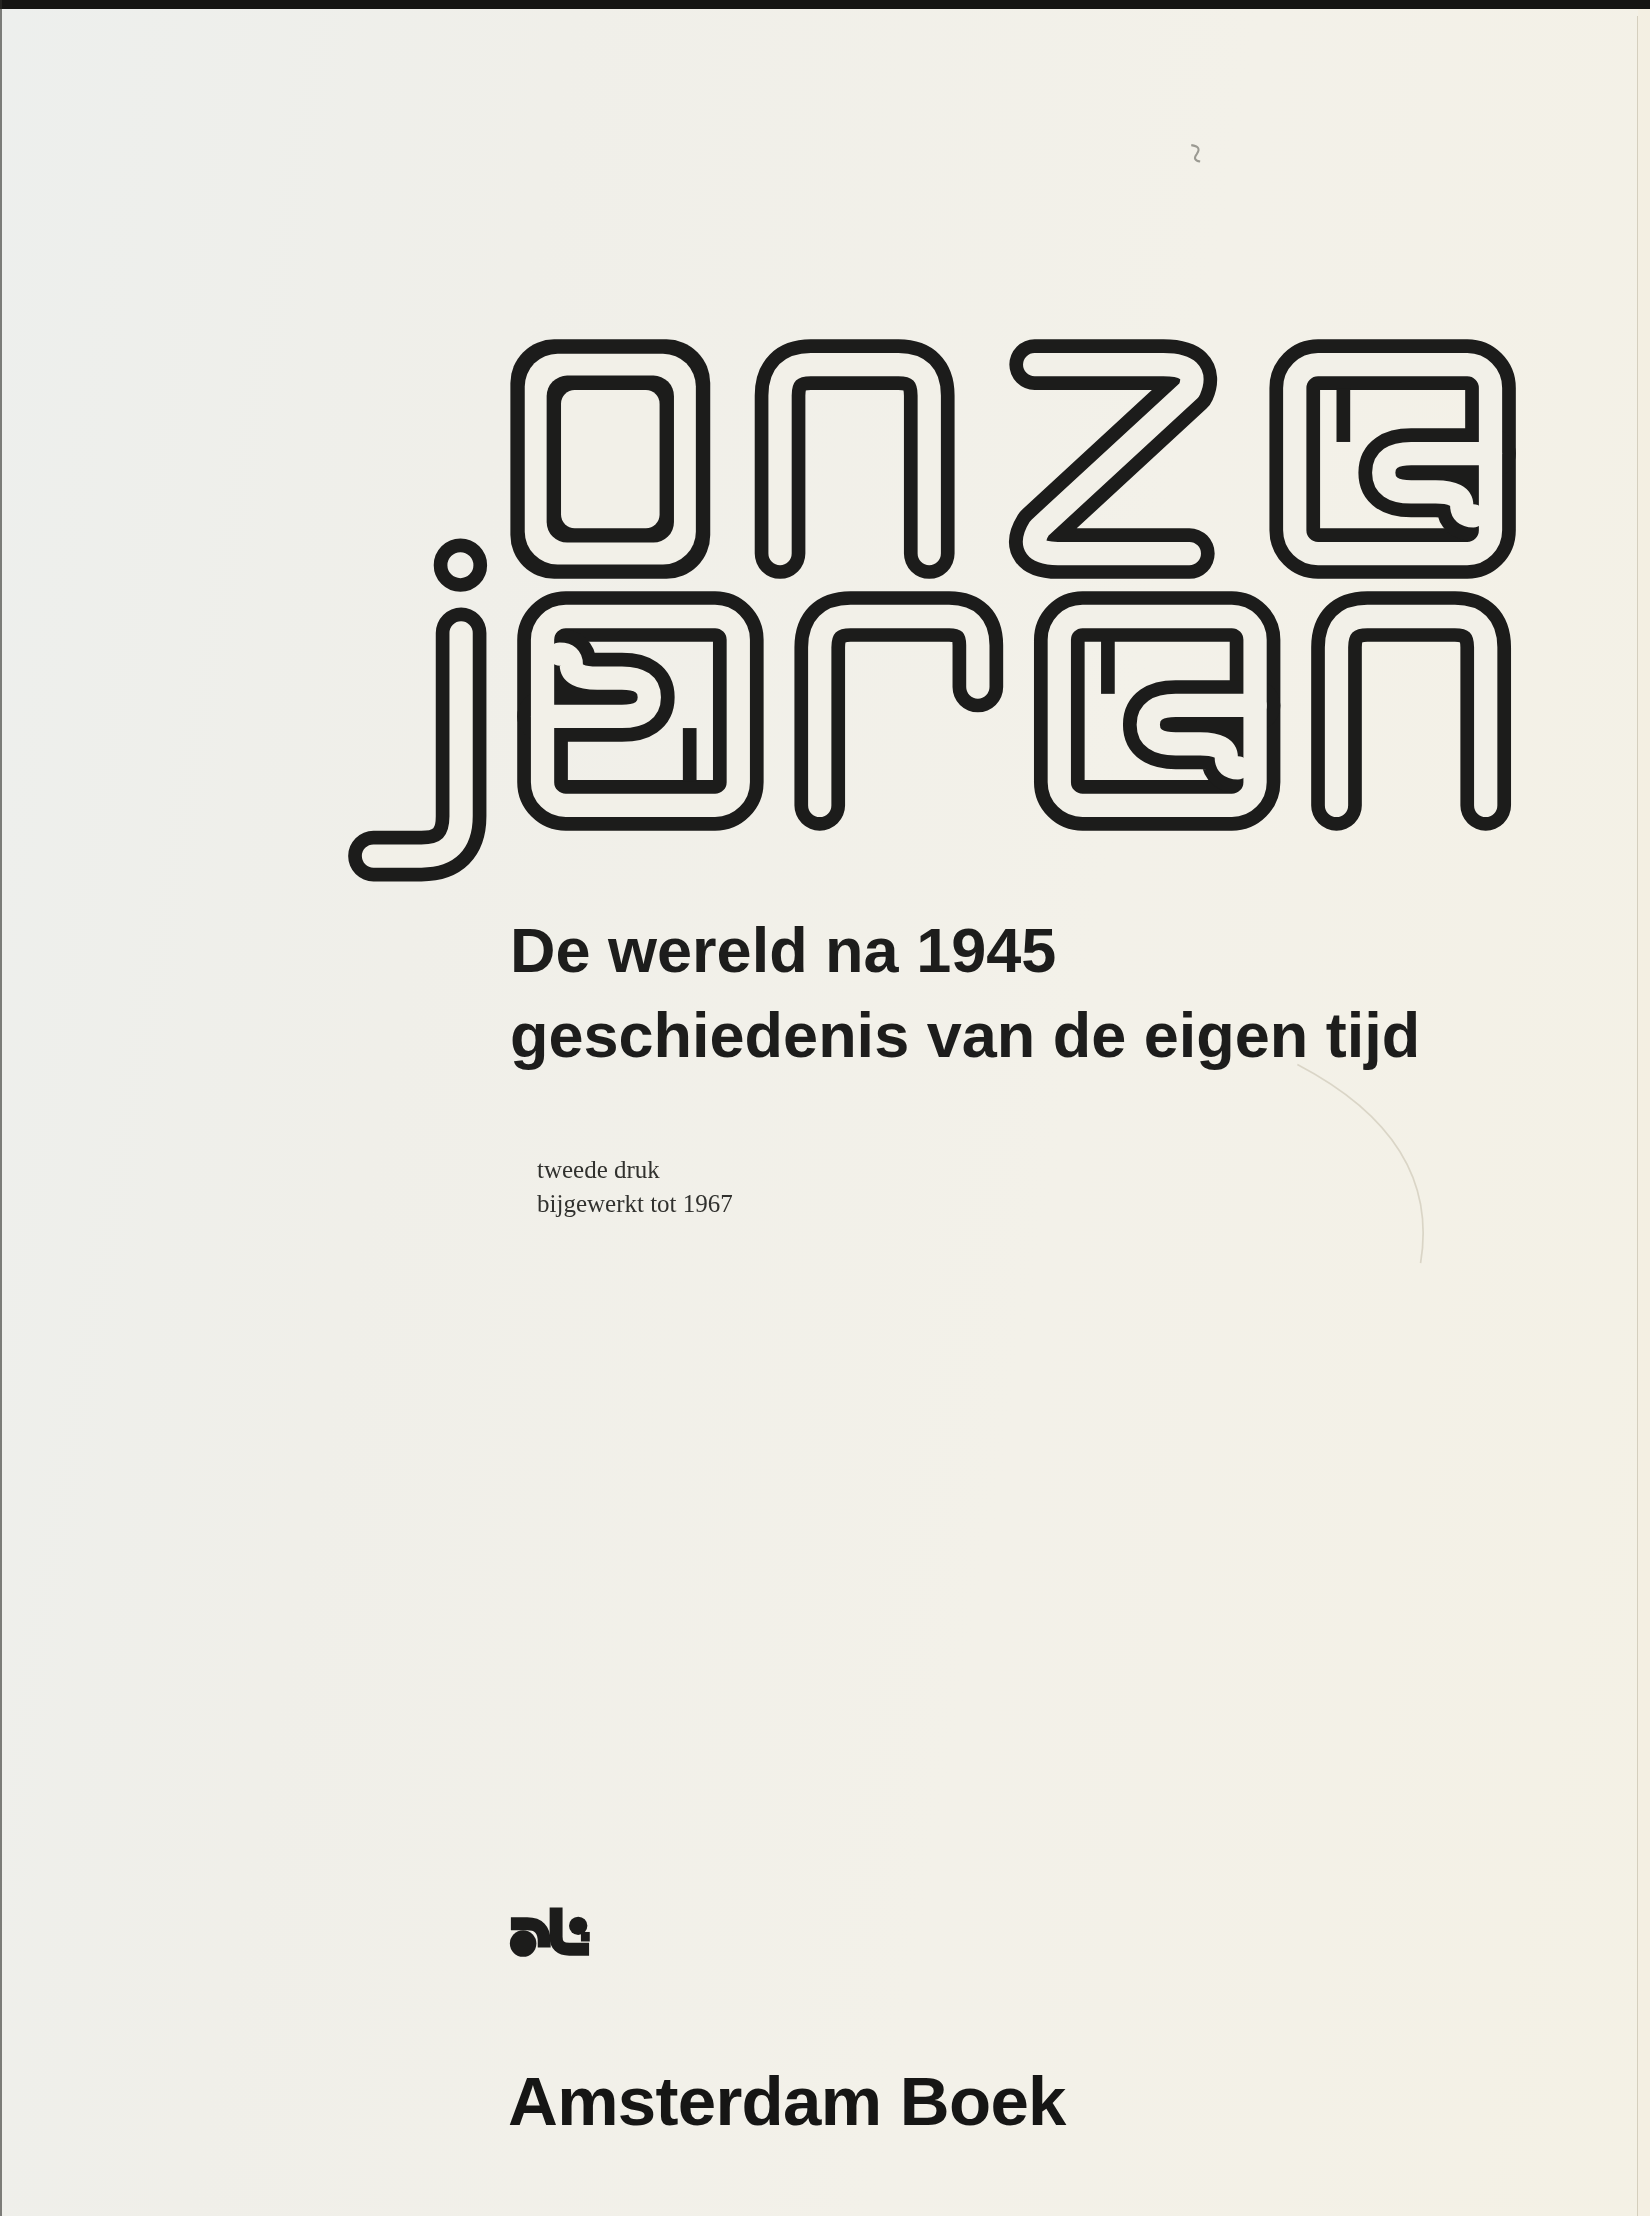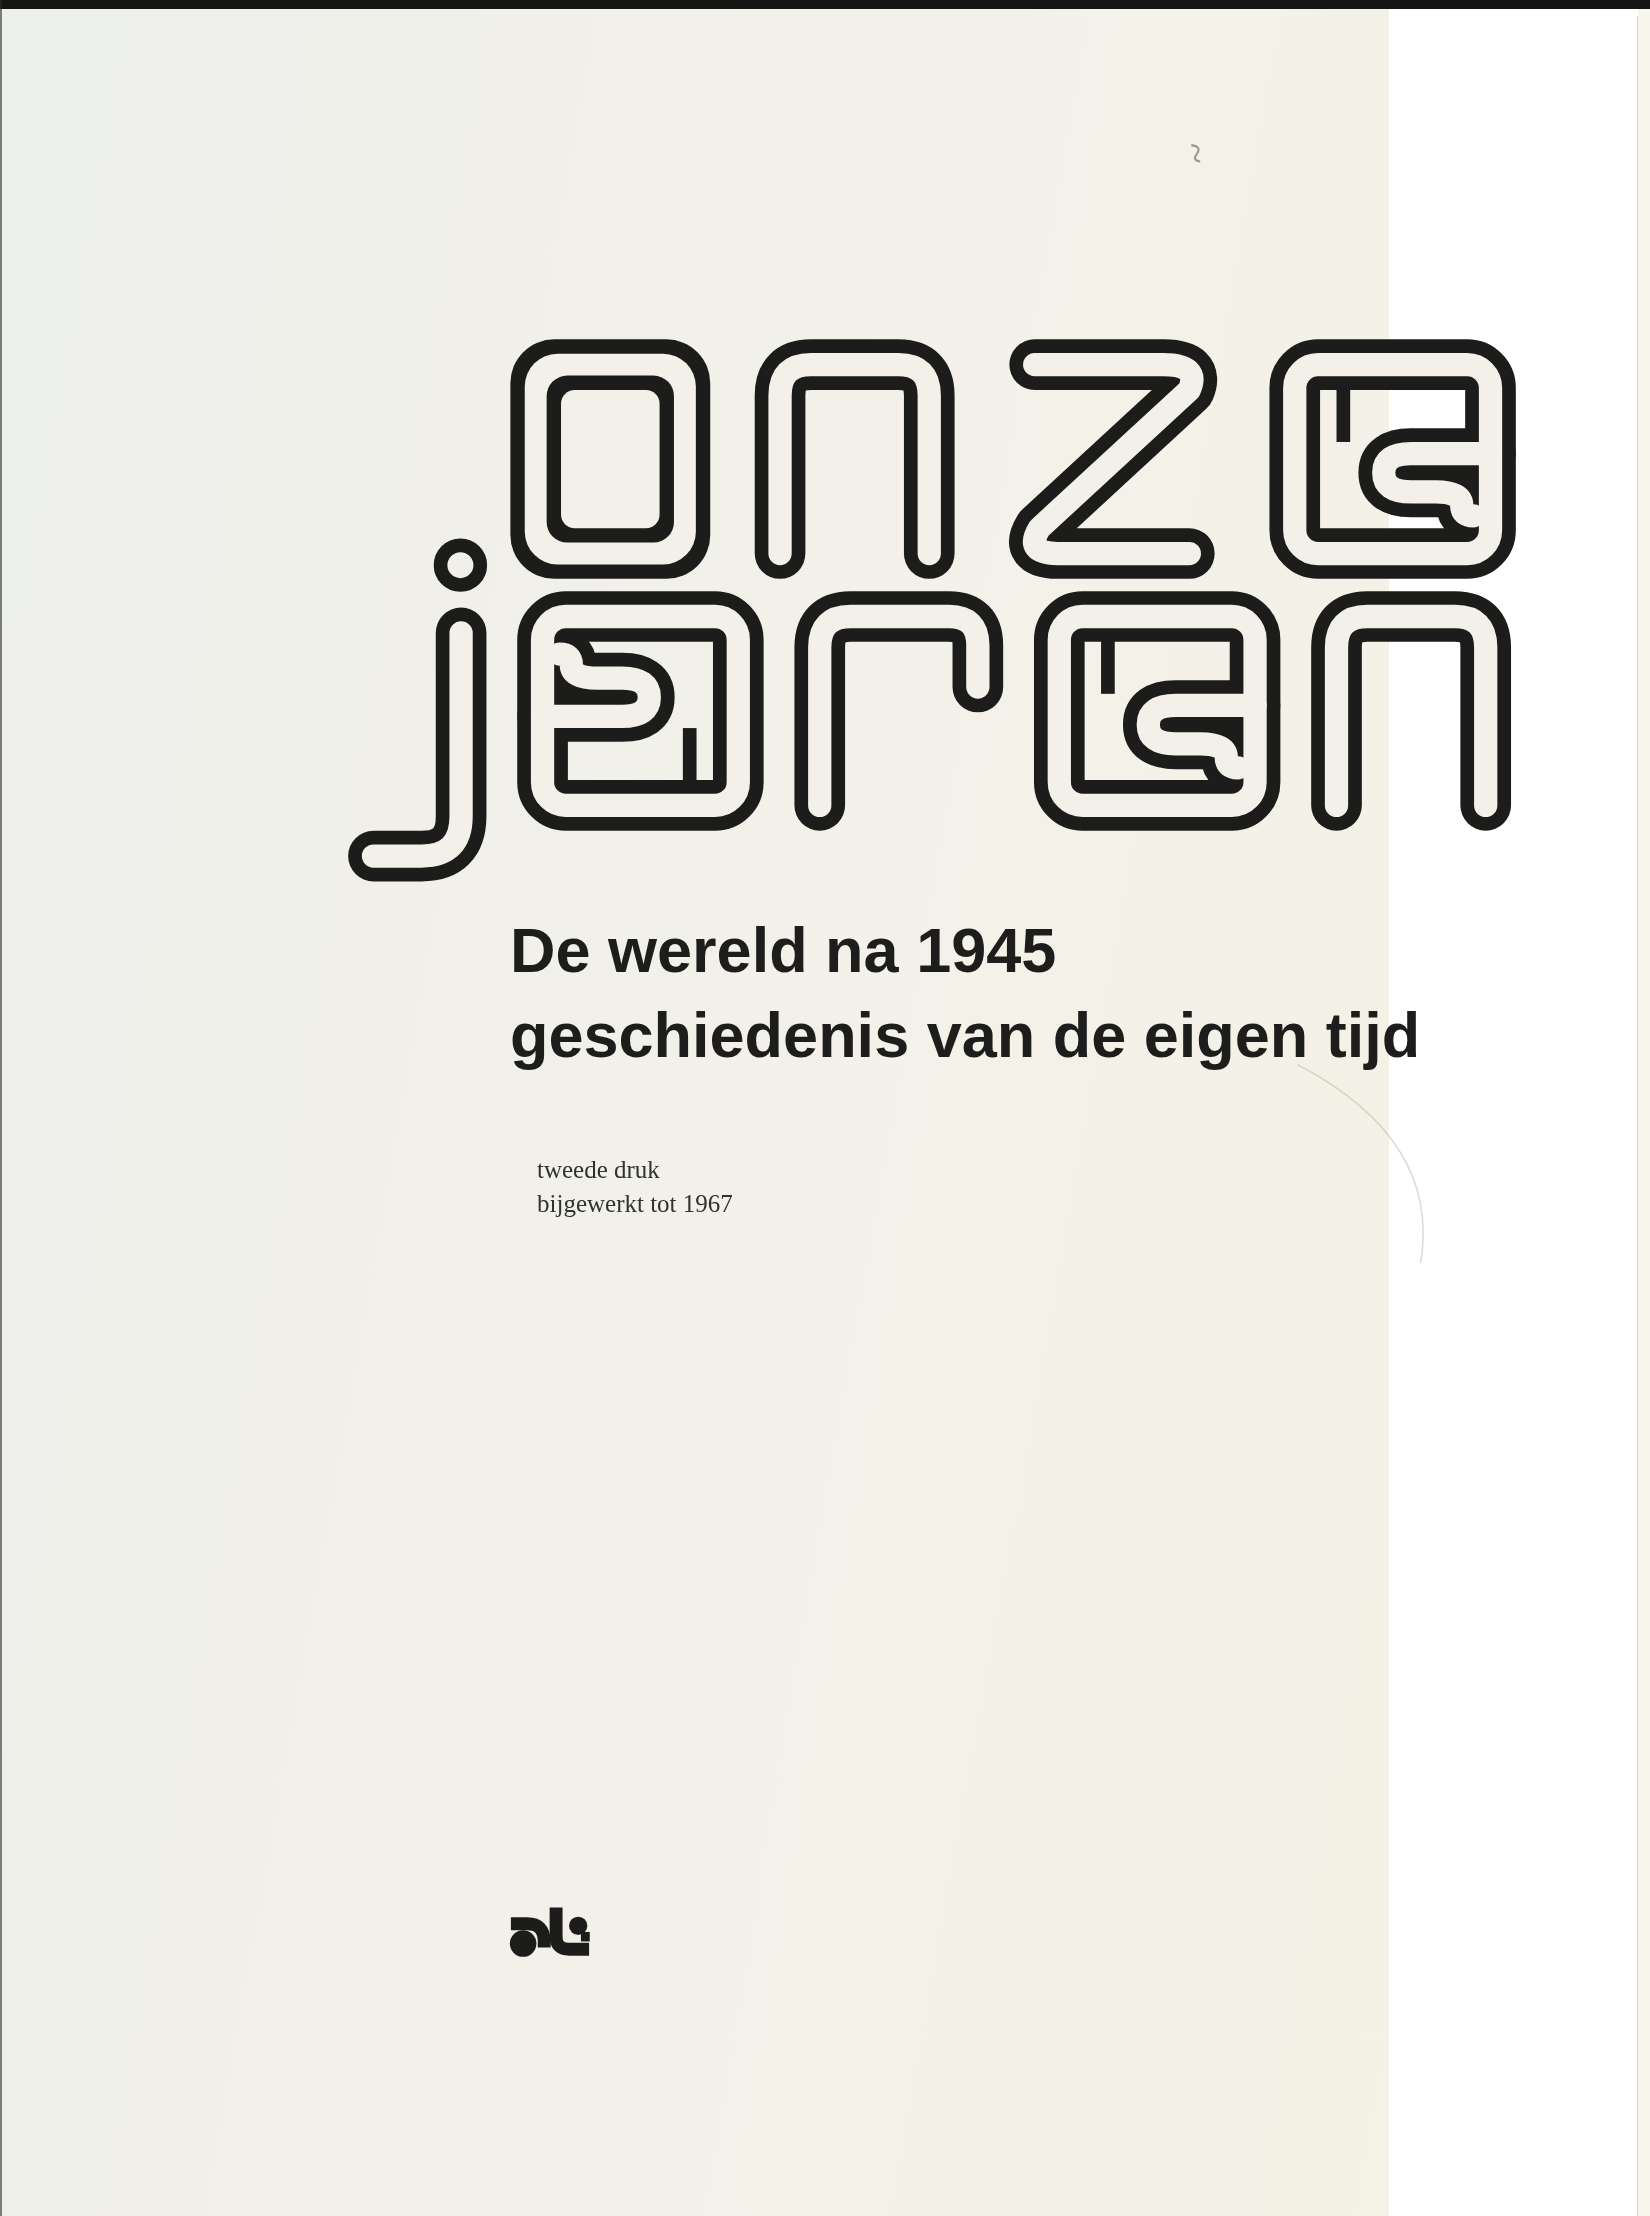--- a/index.html
+++ b/index.html
@@ -1,18 +1,18 @@
 <!DOCTYPE html>
 <html style="font-size:11px"><head>
 <meta charset="utf-8">
 <style>
   html,body{margin:0;padding:0;}
   body{width:1650px;height:2216px;overflow:hidden;
        font-family:"Liberation Sans",sans-serif;}
-  #page{position:relative;width:1389px;height:2216px;
+  #page{position:relative;width:1650px;height:2216px;
         background:linear-gradient(100deg,#edefed 0%,#f0efe9 28%,#f3f1e9 62%,#f4f1e5 100%);}
   .abs{position:absolute;}
   
   #top-strip{left:0;top:0;width:1650px;height:9px;background:#151513;}
   #left-edge{left:0;top:0;width:2.1px;height:2216px;background:#2e2e2c;opacity:.6;}
   #page-edge{left:1637px;top:16.4px;width:1.4px;height:2200px;background:#cfc9b6;opacity:.85;}
   #edge-zone{left:1638px;top:9px;width:11.6px;height:2207px;background:#f3eedf;opacity:.6;}
   
   svg{display:block;}
   .ink{stroke:#1c1c1b;fill:none;stroke-width:74;stroke-linecap:round;stroke-linejoin:round;}
@@ -98,20 +98,21 @@
   </div>
 
   <svg class="abs" style="left:503px;top:1900px" width="96" height="68" viewBox="735 2775 140 100" role="img" aria-label="ab-monogram">
     <circle cx="764" cy="2839" r="19.5" class="fink"></circle>
     <path d="M 746 2810 L 770 2810 Q 795 2810 795 2836 L 795 2845" fill="none" stroke="#1c1c1b" stroke-width="19"></path>
     <path d="M 812.5 2786 L 812.5 2829 Q 812.5 2847.5 832 2847.5 L 861 2847.5" fill="none" stroke="#1c1c1b" stroke-width="19"></path>
     <circle cx="845" cy="2813" r="13.5" class="fink"></circle>
     <rect x="849" y="2822" width="13" height="14" class="fink"></rect>
   </svg>
 
+  <div class="abs" id="publisher-name">Amsterdam Boek</div>
 
   <svg class="abs" style="left:0;top:0" width="1650" height="2216" viewBox="0 0 2410 3237" aria-hidden="true">
     <path d="M 1895 1555 Q 2105 1665 2075 1845" fill="none" stroke="#b5ad96" stroke-width="2.5" opacity="0.4"></path>
     <path d="M 1740 212 q 16 2 8 13 q -7 9 5 11" fill="none" stroke="#6b6b64" stroke-width="3" opacity="0.65"></path>
   </svg>
 
 </div>
 
 
 </body></html>

